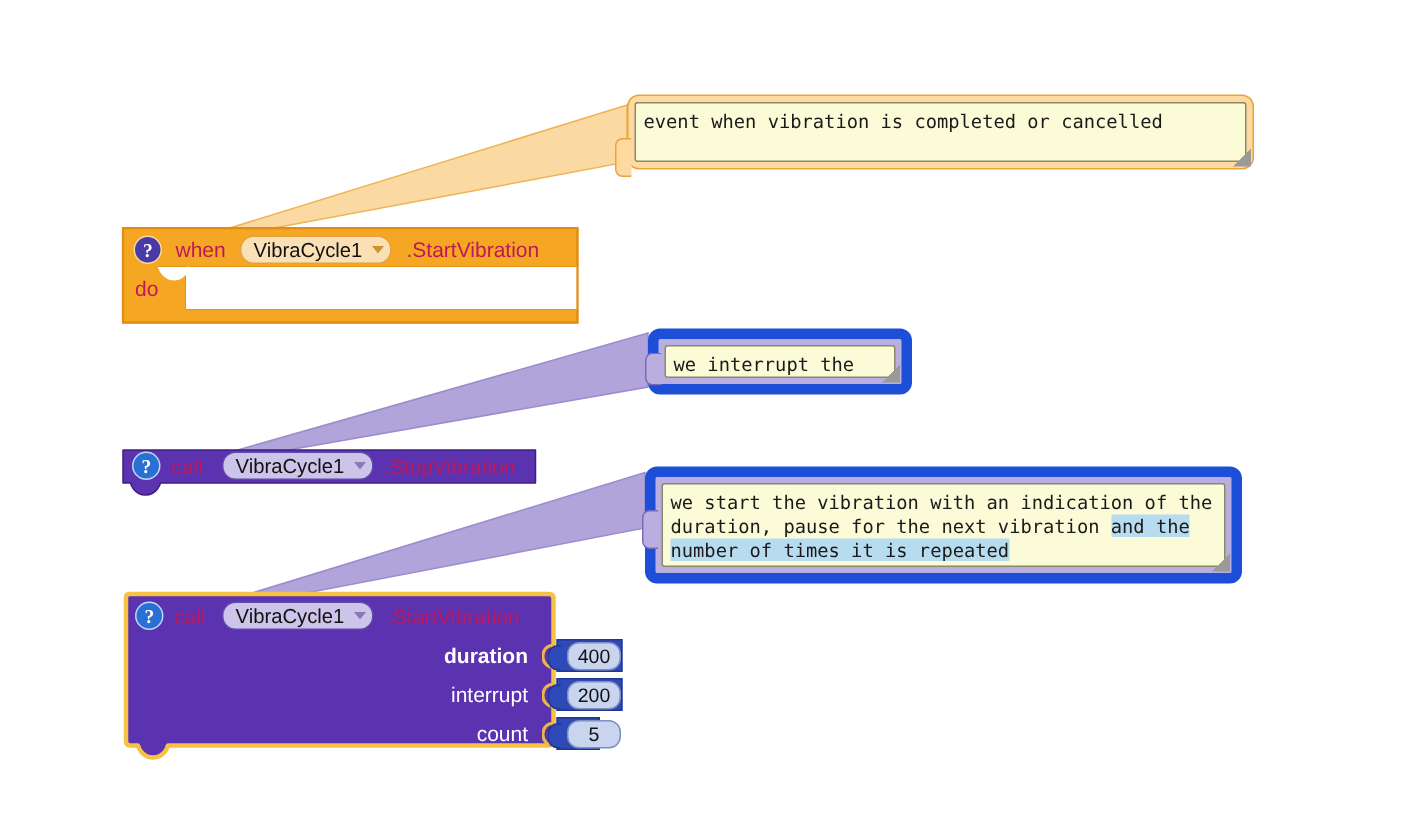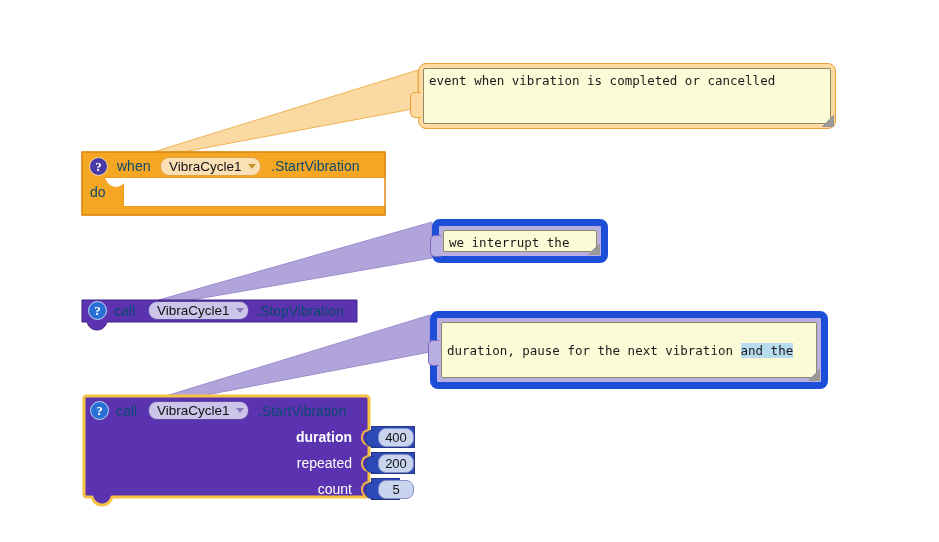--- a/index.html
+++ b/index.html
@@ -11,21 +11,21 @@
     position:relative;
   }
   #canvas{position:absolute;left:0;top:0;width:939px;height:542px;}
   .layer{position:absolute;left:0;top:0;width:939px;height:542px;pointer-events:none;}
   .layer *{pointer-events:auto;}
 
   
   .blk-text{
     font-family:"Liberation Sans", sans-serif;
     font-size:14px;
-    color:#0c4a6e;
+    color:#be185d;
     white-space:nowrap;
     user-select:none;
   }
 
   
   .help-icon{
     position:absolute;
     width:19px;height:19px;border-radius:50%;
     display:flex;align-items:center;justify-content:center;
     font-family:"Liberation Serif", serif;
@@ -205,21 +205,21 @@
              L 112 497
              C 112 497 110 505 102 505
              C 94 505 92 497 92 497
              L 87 497
              Q 84 497 84 494
              Z" fill="#5b32b0" stroke="#f5c243" stroke-width="3" stroke-linejoin="round"></path>
   </svg>
 
   <div class="layer">
 
-    <div class="comment orange" id="c1" style="left:418px;top:63px;width:418px;height:66px;">
+    <div class="comment orange" id="c1" style="left:418px;top:63px;width:418px;height:50px;">
       <div class="tab"></div>
       <div class="inner">event when vibration is completed or cancelled</div>
       <div class="resize"></div>
     </div>
 
     <div>
       <div class="help-icon orange" style="left:89px;top:157px;">?</div>
       <div class="blk-text" style="position:absolute;left:117px;top:158px;">when</div>
       <div class="dd orange" style="left:160px;top:157px;">
         <span>VibraCycle1</span>
@@ -241,41 +241,41 @@
       <div class="blk-text" style="position:absolute;left:114px;top:303px;">call</div>
       <div class="dd purple" style="left:148px;top:301px;">
         <span>VibraCycle1</span>
         <span class="arrow"></span>
       </div>
       <div class="blk-text" style="position:absolute;left:256px;top:303px;">.StopVibration</div>
     </div>
 
     <div class="comment purple" id="c3" style="left:430px;top:311px;width:398px;height:78px;">
       <div class="tab" style="top:22px;height:26px;"></div>
-      <div class="inner"><br><span>duration, pause for the next vibration </span><span class="sel">and the</span><br></div>
+      <div class="inner"><span>we start the vibration with an indication of the</span><br><span>duration, pause for the next vibration </span><span class="sel">and the</span><br><span class="sel">number of times it is repeated</span></div>
       <div class="resize"></div>
     </div>
 
     <div>
       <div class="help-icon purple" style="left:90px;top:401px;">?</div>
       <div class="blk-text" style="position:absolute;left:116px;top:403px;">call</div>
       <div class="dd purple" style="left:148px;top:401px;">
         <span>VibraCycle1</span>
         <span class="arrow"></span>
       </div>
       <div class="blk-text" style="position:absolute;left:258px;top:403px;">.StartVibration</div>
 
       <div class="row-label" style="left:200px;top:429px;width:152px;font-weight:bold;">duration</div>
       <div class="socket" style="left:361px;top:429px;"></div>
       <div class="numblk" style="left:371px;top:426px;width:44px;">
         <div class="plug"></div>
         <div class="field">400</div>
       </div>
 
-      <div class="row-label" style="left:200px;top:455px;width:152px;">repeated</div>
+      <div class="row-label" style="left:200px;top:455px;width:152px;">interrupt</div>
       <div class="socket" style="left:361px;top:455px;"></div>
       <div class="numblk" style="left:371px;top:452px;width:44px;">
         <div class="plug"></div>
         <div class="field">200</div>
       </div>
 
       <div class="row-label" style="left:200px;top:481px;width:152px;">count</div>
       <div class="socket" style="left:361px;top:481px;"></div>
       <div class="numblk" style="left:371px;top:478px;width:29px;">
         <div class="plug"></div>

